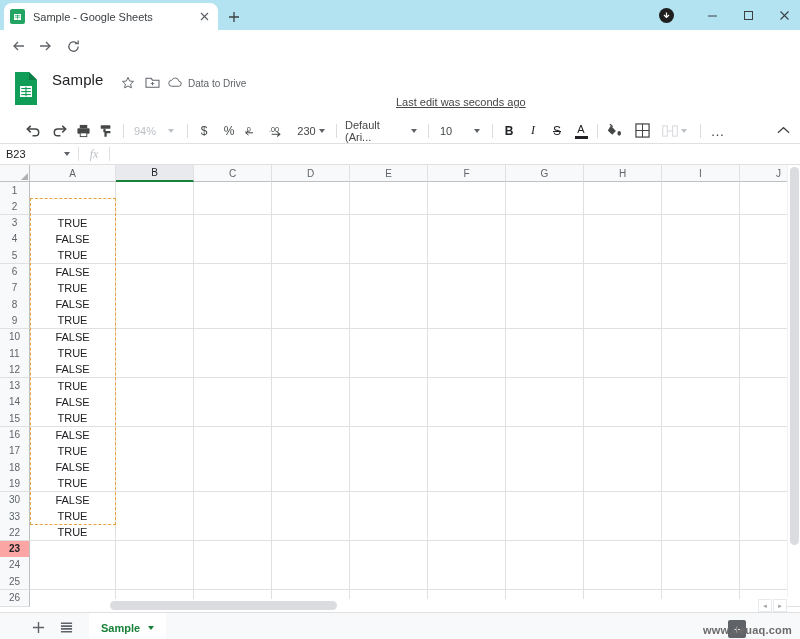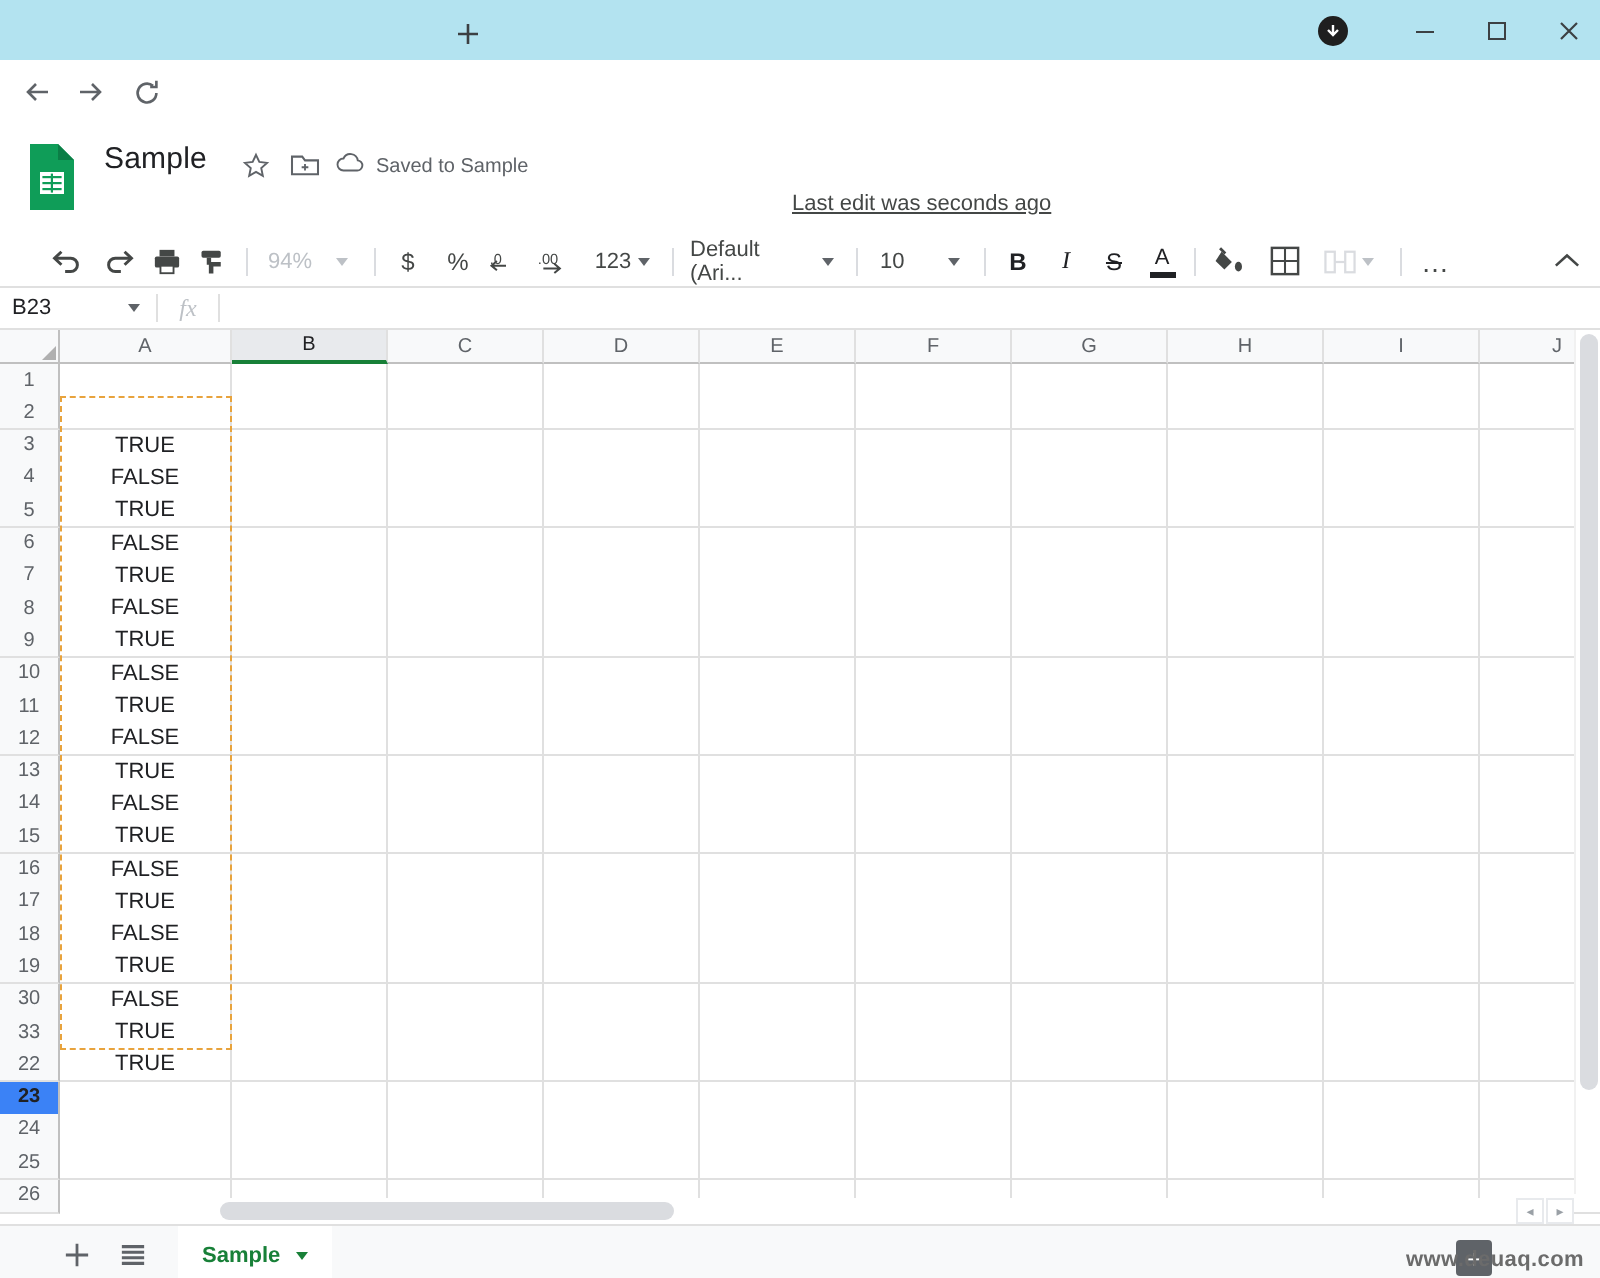--- a/index.html
+++ b/index.html
@@ -206,21 +206,21 @@
     font-size: 10px; color: #5f6368;
     display: flex; align-items: center; justify-content: center;
   }
   .colhead.sel { background: #e8eaed; border-bottom: 2px solid #188038; color:#202124; }
   .rowhead {
     position: absolute; left: 0; width: 30px; height: 17px; background: #f8f9fa;
     border-right: 1px solid #c0c0c0; border-bottom: 1px solid #e0e0e0;
     font-size: 10px; color: #5f6368;
     display: flex; align-items: center; justify-content: center;
   }
-  .rowhead.sel { background: #3b82f6; color:#202124;font-weight:bold; }
+  .rowhead.sel { background: #fca5a5; color:#202124;font-weight:bold; }
   .gcell {
     position: absolute; height: 17px;
     border-right: 1px solid #e0e0e0; border-bottom: 1px solid #e0e0e0;
     font-size: 11px; color: #202124;
     display: flex; align-items: center; justify-content: center;
     background: #fff;
   }
   .marching {
     position: absolute; border: 1px dashed #e8a33d; pointer-events: none;
     z-index: 6;
@@ -275,20 +275,36 @@
     position: absolute; right: 8px; bottom: 3px;
     font-size: 11px; color: #6b6b6b; font-weight: bold; letter-spacing: .2px;
   }
 </style>
 </head>
 <body>
 
 <div id="app">
 
   <div class="titlebar">
+    <div class="tab">
+      <span class="tab-favicon">
+        <svg width="9" height="11" viewBox="0 0 9 11">
+            <rect x="1" y="3" width="7" height="6" fill="#fff"></rect>
+            <rect x="1.8" y="4.4" width="5.4" height="0.7" fill="#22a463"></rect>
+            <rect x="1.8" y="5.8" width="5.4" height="0.7" fill="#22a463"></rect>
+            <rect x="4.1" y="3.6" width="0.7" height="5" fill="#22a463"></rect>
+          </svg>
+      </span>
+      <span class="tab-title">Sample - Google Sheets</span>
+      <span class="tab-close">
+        <svg width="9" height="9" viewBox="0 0 9 9">
+            <path d="M1 1 L8 8 M8 1 L1 8" stroke="#5f6368" stroke-width="1.2"></path>
+          </svg>
+      </span>
+    </div>
     <div class="newtab">
       <svg width="12" height="12" viewBox="0 0 12 12">
           <path d="M6 1 V11 M1 6 H11" stroke="#3c4043" stroke-width="1.3"></path>
         </svg>
     </div>
     <div class="dl-indicator">
       <svg width="9" height="9" viewBox="0 0 9 9">
           <path d="M4.5 1.5 V6 M2 4 L4.5 6.5 L7 4" stroke="#fff" stroke-width="1.2" fill="none"></path>
         </svg>
     </div>
@@ -398,21 +414,21 @@
           <path d="M1 3 V12 H15 V4.5 H8 L6.5 2.5 H1 Z" fill="none" stroke="#5f6368" stroke-width="1.1"></path>
           <path d="M8 6.4 V10 M6.2 8.2 H9.8" stroke="#5f6368" stroke-width="1"></path>
         </svg>
     </div>
     <div class="saved-wrap">
       <span>
         <svg width="15" height="11" viewBox="0 0 16 11">
             <path d="M4 9.5 a3.2 3.2 0 0 1 0-6.4 a4 4 0 0 1 7.6 1 a2.7 2.7 0 0 1 -0.5 5.4 Z" fill="none" stroke="#5f6368" stroke-width="1"></path>
           </svg>
       </span>
-      <span class="saved-txt">Saved to Sample</span>
+      <span class="saved-txt">Data to Drive</span>
     </div>
     <div class="lastedit">Last edit was seconds ago</div>
     <div class="hdr-right-icon hri-comment">
       <svg width="19" height="17" viewBox="0 0 20 18">
           <path d="M1.5 1.5 H18.5 V12.5 H7 L3 16.5 V12.5 H1.5 Z" fill="#3c4043"></path>
           <path d="M4.5 5 H15.5 M4.5 8 H12.5" stroke="#fff" stroke-width="1.3"></path>
         </svg>
     </div>
     <div class="btn-present">
       <svg width="15" height="15" viewBox="0 0 16 16">
@@ -474,21 +490,21 @@
           <path d="M11 10 H3 M6 7.5 L3 10 L6 12.5" stroke="#444746" stroke-width="1.1" fill="none"></path>
         </svg>
     </div>
     <div class="tb-btn" style="left:266px;width:26px;font-size:10px">
       <svg width="22" height="16" viewBox="0 0 24 16">
           <text x="1" y="9" font-family="Liberation Sans, sans-serif" font-size="8" fill="#444746">.00</text>
           <path d="M4 11.5 H13 M10 9 L13 11.5 L10 14" stroke="#444746" stroke-width="1.1" fill="none"></path>
         </svg>
     </div>
     <div class="tb-btn tb-dd" style="left:294px;width:34px">
-      <span>123</span>
+      <span>230</span>
       <span class="caret"></span>
     </div>
     <div class="tb-sep" style="left:336px"></div>
     <div class="tb-btn tb-dd" style="left:341px;width:80px;justify-content:space-between;padding:0 4px">
       <span>Default (Ari...</span>
       <span class="caret"></span>
     </div>
     <div class="tb-sep" style="left:428px"></div>
     <div class="tb-btn tb-dd" style="left:434px;width:52px;justify-content:space-between;padding:0 6px">
       <span>10</span>

